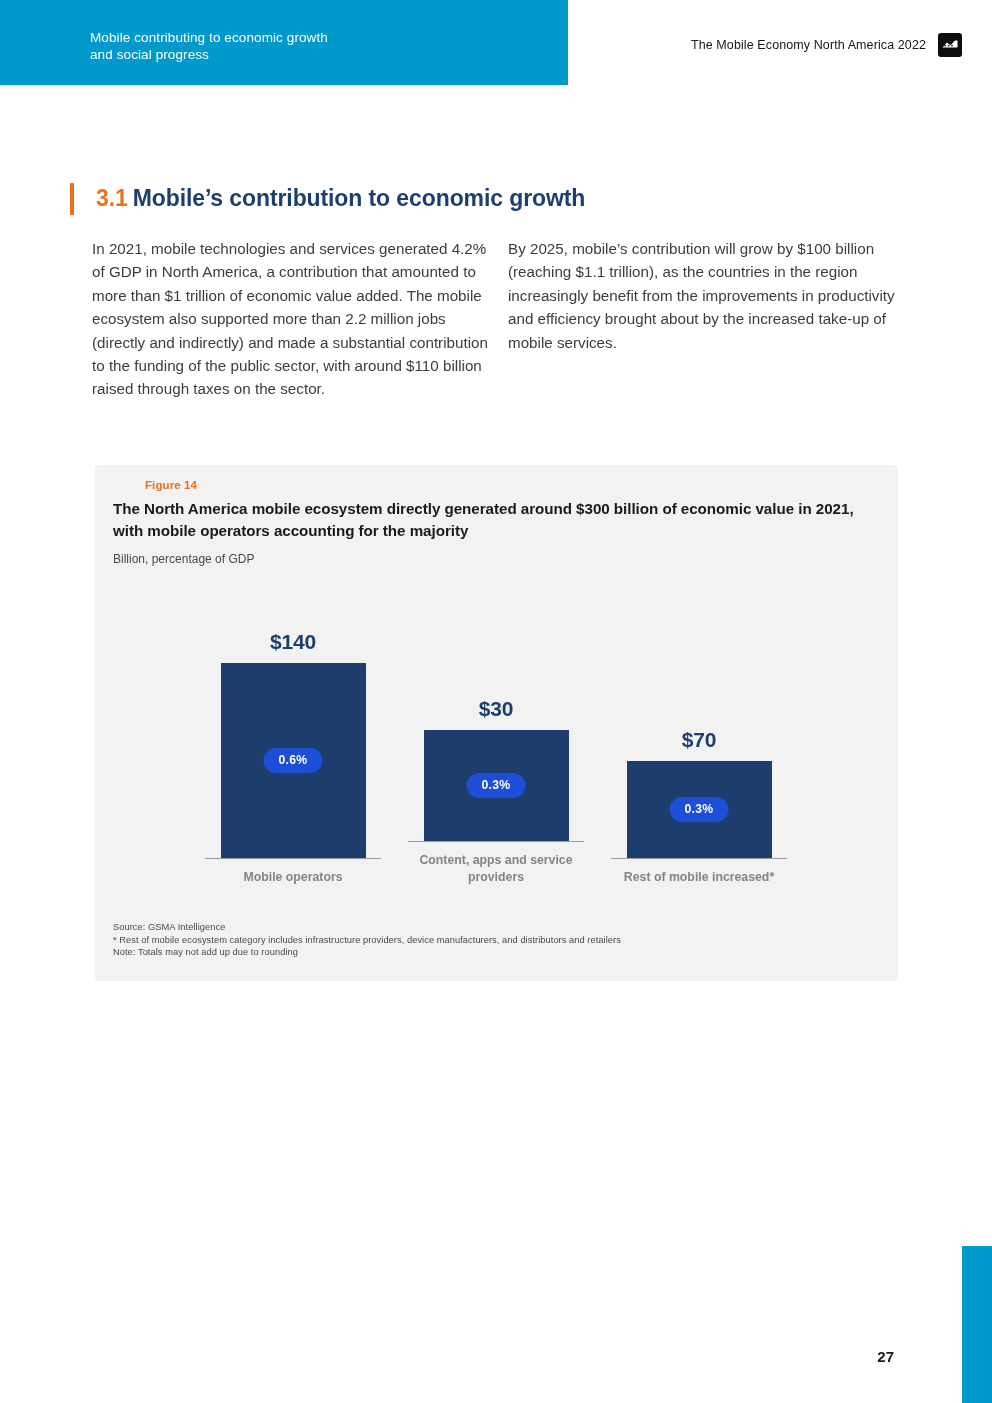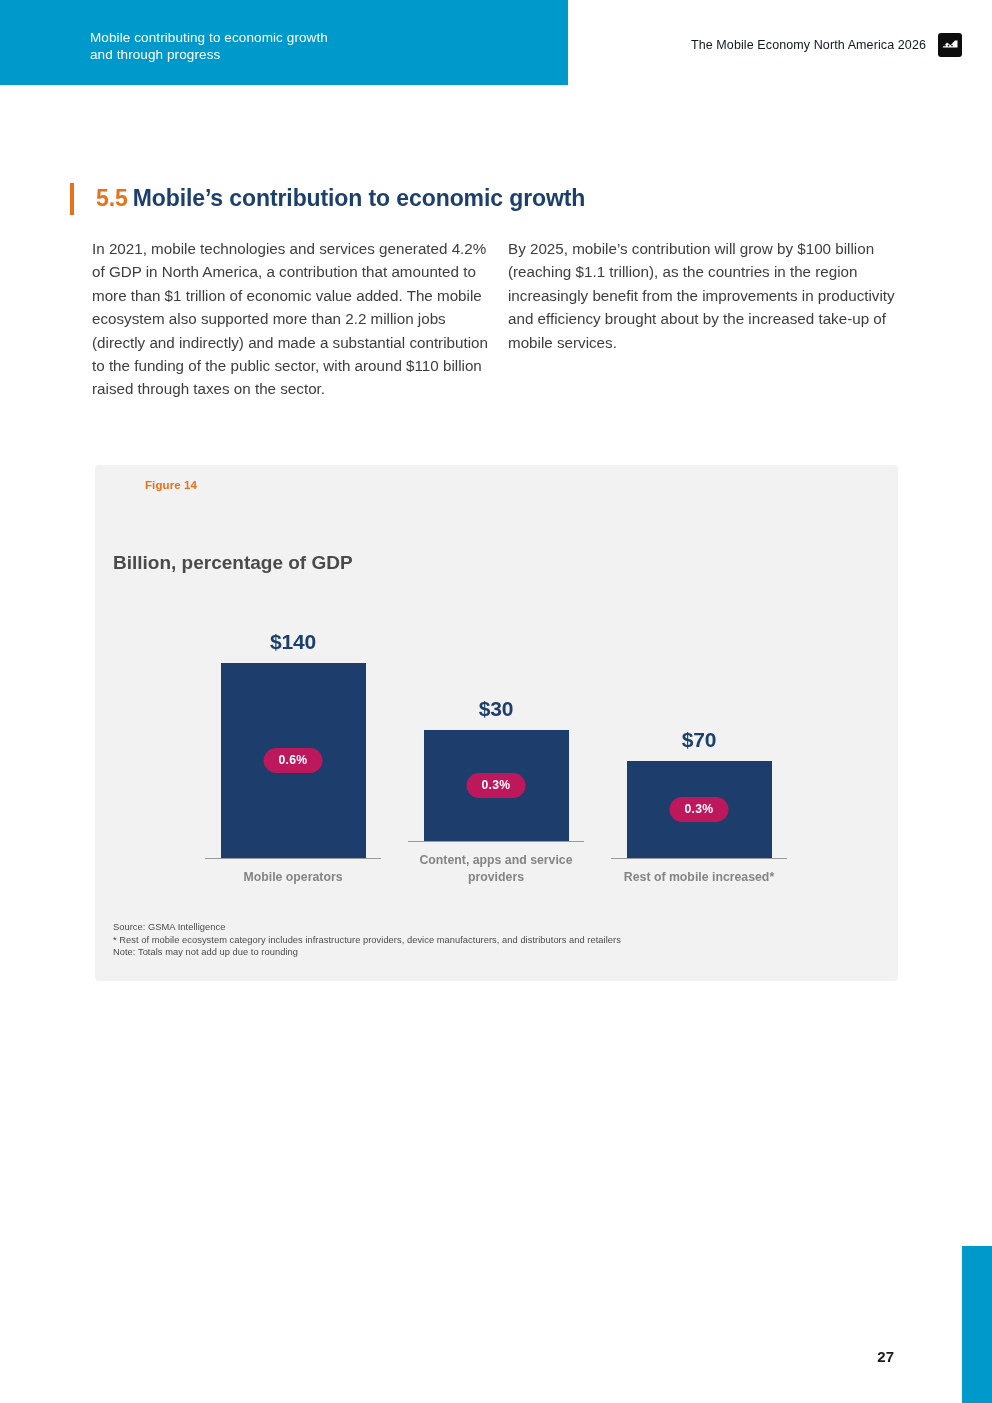--- a/index.html
+++ b/index.html
@@ -128,23 +128,23 @@
     font-size: 15.2px;
     font-weight: 700;
     color: #1a1a1a;
     line-height: 21.5px;
     letter-spacing: -0.05px;
   }
   .figure-subtitle {
     position: absolute;
     left: 18px;
     top: 87px;
-    font-size: 19px;
+    font-size: 12px;
     color: #4a4a4a;
-    font-weight: 700;
+    font-weight: 400;
   }
 
   
   .chart-area {
     position: absolute;
     left: 18px;
     top: 120px;
     width: 767px;
     height: 300px;
   }
@@ -166,21 +166,21 @@
     justify-content: center;
   }
   .bar-rect {
     background: #1d3e6d;
     position: relative;
   }
   .bar-pill {
     position: absolute;
     left: 50%;
     transform: translateX(-50%);
-    background: #be185d;
+    background: #1d4ed8;
     color: #ffffff;
     font-size: 12.2px;
     font-weight: 700;
     border-radius: 20px;
     padding: 6px 15px 7px 15px;
     letter-spacing: 0.3px;
     white-space: nowrap;
     line-height: 1;
   }
   .bar-axis {
@@ -225,50 +225,51 @@
     font-weight: 700;
     color: #1a1a1a;
     text-align: center;
   }
 </style>
 </head>
 <body>
 
 <div class="header-band">
   <div class="header-band-text">Mobile contributing to economic growth
-and through progress</div>
+and social progress</div>
 </div>
 
 <div class="header-right">
-  <span class="header-doc-title">The Mobile Economy North America 2026</span>
+  <span class="header-doc-title">The Mobile Economy North America 2022</span>
   <span class="gsma-logo">
     <svg width="24" height="24" viewBox="0 0 24 24" aria-hidden="true">
       <path d="M4.5 14.5 L9 9.5 L12.5 12.2 L17 7.5 L19.5 7.5 L19.5 14.5 Z" fill="#ffffff"></path>
       <circle cx="7" cy="12.6" r="0.85" fill="#0d0d0d"></circle>
       <circle cx="10.5" cy="12.6" r="0.85" fill="#0d0d0d"></circle>
       <circle cx="14" cy="12.6" r="0.85" fill="#0d0d0d"></circle>
     </svg>
   </span>
 </div>
 
 <div class="section-heading">
   <span class="heading-rule"></span>
   <span class="heading-text">
-    <span class="heading-num">5.5</span><span>Mobile’s contribution to economic growth</span>
+    <span class="heading-num">3.1</span><span>Mobile’s contribution to economic growth</span>
   </span>
 </div>
 
 <div class="col col-left">In 2021, mobile technologies and services generated 4.2% of GDP in North America, a contribution that amounted to more than $1 trillion of economic value added. The mobile ecosystem also supported more than 2.2 million jobs (directly and indirectly) and made a substantial contribution to the funding of the public sector, with around $110 billion raised through taxes on the sector.</div>
 
 <div class="col col-right">By 2025, mobile’s contribution will grow by $100 billion (reaching $1.1 trillion), as the countries in the region increasingly benefit from the improvements in productivity and efficiency brought about by the increased take-up of mobile services.</div>
 
 <div class="figure-panel">
 
   <div class="figure-label">Figure 14</div>
 
+  <div class="figure-title">The North America mobile ecosystem directly generated around $300 billion of economic value in 2021, with mobile operators accounting for the majority</div>
 
   <div class="figure-subtitle">Billion, percentage of GDP</div>
 
   <div class="chart-area">
 
     <div class="bar-group" style="left:80px; width:200px;">
       <div class="bar-value">$140</div>
       <div class="bar-wrap">
         <div class="bar-rect" style="width:145px; height:195px;">
           <span class="bar-pill" style="top:85px;">0.6%</span>

